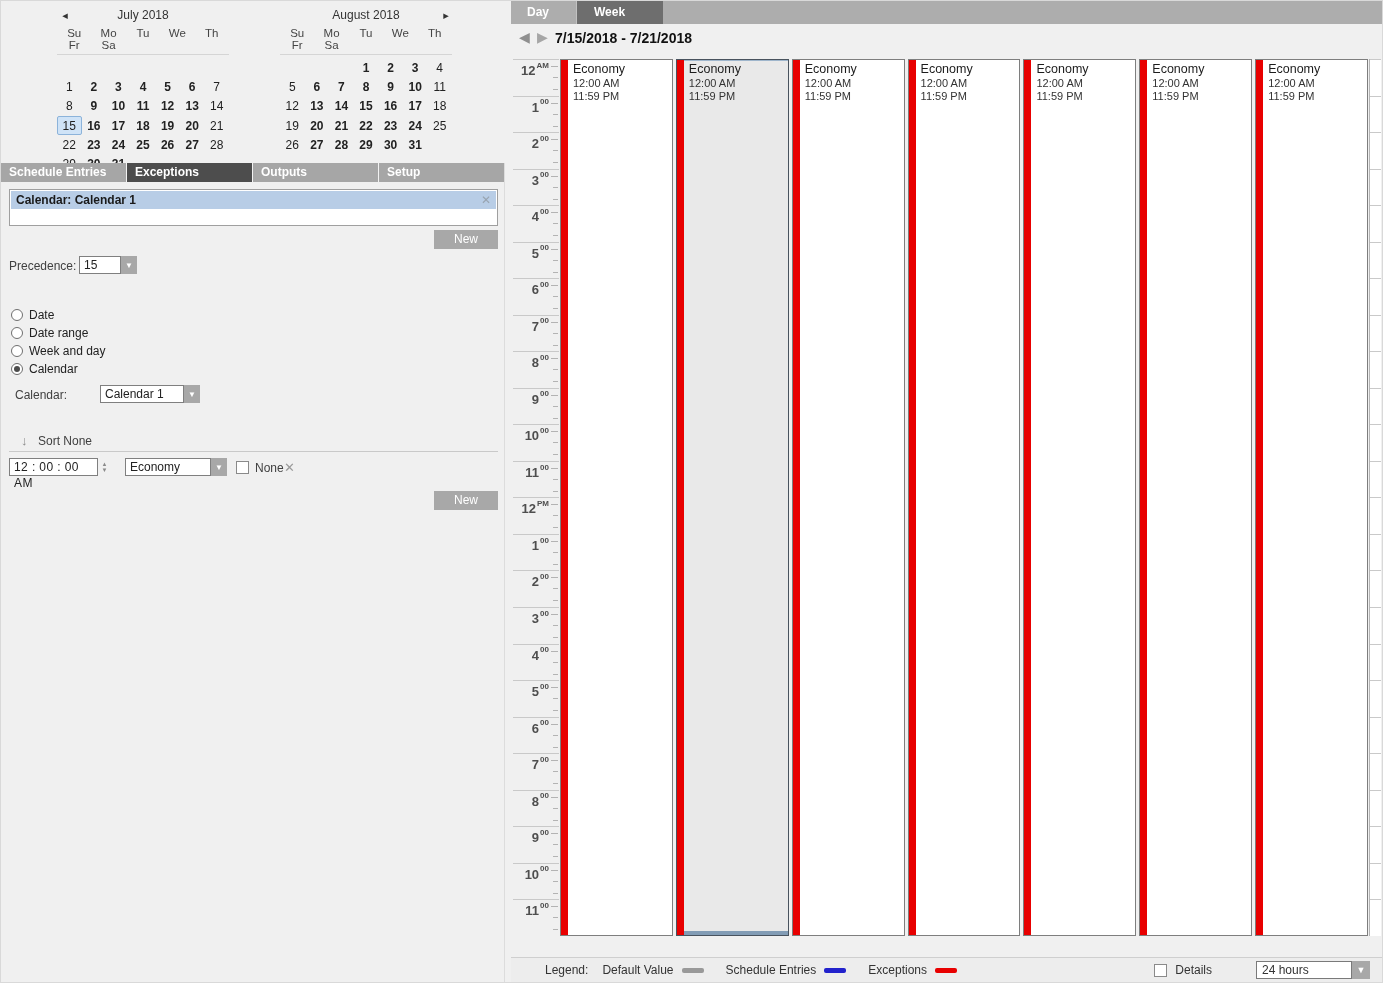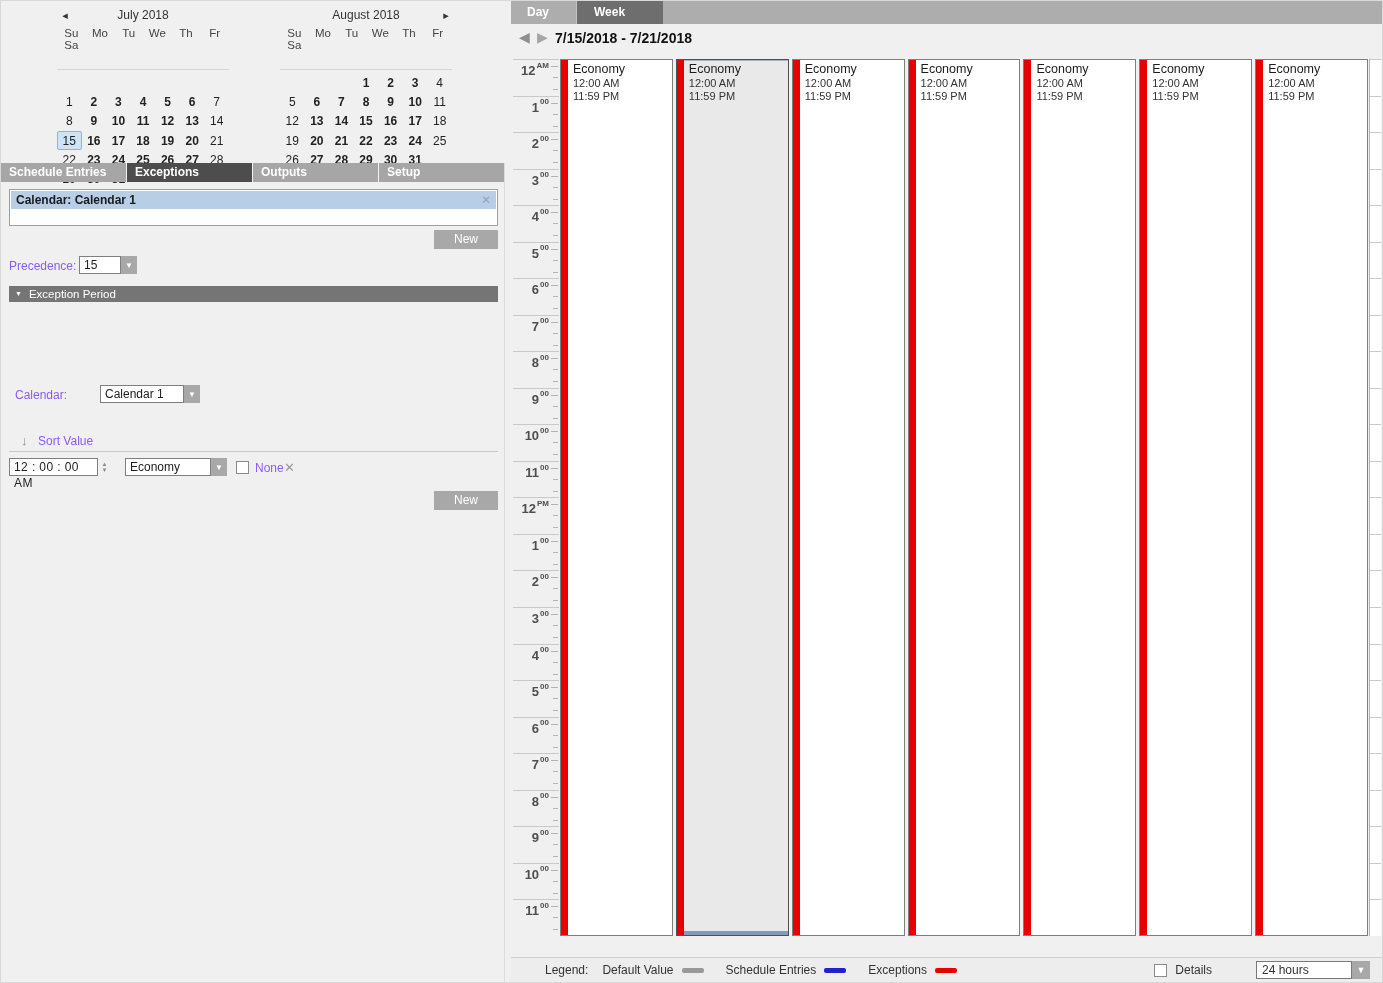--- a/index.html
+++ b/index.html
@@ -6,21 +6,21 @@
   html,body { background:#fafafa; }
   .app {
     position:relative; width:1383px; height:983px; overflow:hidden;
     background:#f0f0f0; font-family:"Liberation Sans","DejaVu Sans",sans-serif;
     color:#222; border:1px solid #d9d9d9;
   }
   
   .left-panel { position:absolute; left:0; top:0; width:510px; height:983px; background:#f0f0f0; }
   .cal { position:absolute; top:6px; width:172px; }
   .cal-title { text-align:center; font-size:12px; color:#333; height:16px; line-height:16px; }
-  .cal .dow { display:grid; grid-template-columns:repeat(6,1fr); margin-top:4px; padding-bottom:18px; border-bottom:1px solid #d5d5d5; }
+  .cal .dow { display:grid; grid-template-columns:repeat(5,1fr); margin-top:4px; padding-bottom:3px; border-bottom:1px solid #d5d5d5; }
   .cal .dow span { text-align:center; font-size:11.5px; color:#444; }
   .cal .days { display:grid; grid-template-columns:repeat(7,1fr); grid-auto-rows:19.3px; margin-top:3px; }
   .cal .cell { display:flex; align-items:center; justify-content:center; font-size:12px; color:#222; }
   .cal .cell.b { font-weight:bold; }
   .cal .cell.sel { background:#cfe3f7; border:1px solid #8cb3da; border-radius:2px; }
   .cal-nav { position:absolute; top:6px; font-size:11px; color:#333; width:14px; height:16px; line-height:16px; text-align:center; cursor:default; }
   #prevArrow { left:57px; }
   #nextArrow { left:438px; }
 
   .ltabs { position:absolute; left:0; top:162px; width:504px; height:19px; display:flex; }
@@ -28,21 +28,21 @@
   .ltab.sel { background:#4d4d4d; }
 
   .listbox { position:absolute; left:8px; top:188px; width:489px; height:37px; background:#fff; border:1px solid #9f9f9f; padding:1px; }
   .listitem { position:relative; height:18px; background:#b8cde6; font-size:12px; font-weight:bold; line-height:18px; padding-left:5px; color:#1a1a1a; }
   .listitem .close { position:absolute; right:5px; top:0; color:#98a4b0; font-weight:bold; font-size:12px; }
 
   .btn { position:absolute; width:64px; height:19px; background:#a8a8a8; color:#fff; font-size:12px; text-align:center; line-height:19px; }
   #newBtn1 { left:433px; top:229px; }
   #newBtn2 { left:433px; top:490px; }
 
-  .lbl { position:absolute; font-size:12px; color:#8b5cf6; }
+  .lbl { position:absolute; font-size:12px; color:#404040; }
   .field { position:absolute; background:#fff; border:1px solid #7f7f7f; font-size:12px; height:18px; line-height:16px; padding-left:4px; }
   .dd-btn { position:absolute; width:16px; height:18px; background:#a8a8a8; color:#fff; font-size:8px; display:flex; align-items:center; justify-content:center; }
   #precLabel { left:8px; top:258px; }
   #precField { left:78px; top:255px; width:42px; }
   #precBtn { left:120px; top:255px; }
 
   .sect { position:absolute; left:8px; width:489px; height:16px; background:#757575; color:#fff; font-size:11.5px; line-height:16px; padding-left:6px; display:flex; align-items:center; gap:7px; }
   .sect .tri { font-size:7px; }
   #sectPeriod { top:285px; }
   #sectTimes { top:412px; }
@@ -253,33 +253,47 @@
         <span class="close">✕</span>
       </div>
     </div>
 
     <div class="btn" id="newBtn1">New</div>
 
     <div class="lbl" id="precLabel">Precedence:</div>
     <div class="field" id="precField">15</div>
     <div class="dd-btn" id="precBtn">▼</div>
 
-    <div class="sect" id="sectPeriod">
-      <span class="tri">▼</span>
-      <span>Exception Period</span>
-    </div>
-
+
+    <div class="radios" id="radios">
+        <div class="radrow">
+          <span class="rad"></span>
+          <span class="radlab">Date</span>
+        </div>
+        <div class="radrow">
+          <span class="rad"></span>
+          <span class="radlab">Date range</span>
+        </div>
+        <div class="radrow">
+          <span class="rad"></span>
+          <span class="radlab">Week and day</span>
+        </div>
+        <div class="radrow">
+          <span class="rad on"></span>
+          <span class="radlab">Calendar</span>
+        </div>
+      </div>
 
     <div class="lbl" id="calSelLabel">Calendar:</div>
     <div class="field" id="calSelField">Calendar 1</div>
     <div class="dd-btn" id="calSelBtn">▼</div>
 
 
     <div id="sortIcon">↓</div>
-    <div class="lbl" id="sortLabel">Sort Value</div>
+    <div class="lbl" id="sortLabel">Sort None</div>
     <div class="hsep"></div>
 
     <div class="field" id="timeField">12 : 00 : 00  AM</div>
     <div class="spinner">
       <span>▲</span>
       <span>▼</span>
     </div>
     <div class="field" id="valField">Economy</div>
     <div class="dd-btn" id="valBtn">▼</div>
     <div class="chk" id="noneChk"></div>

